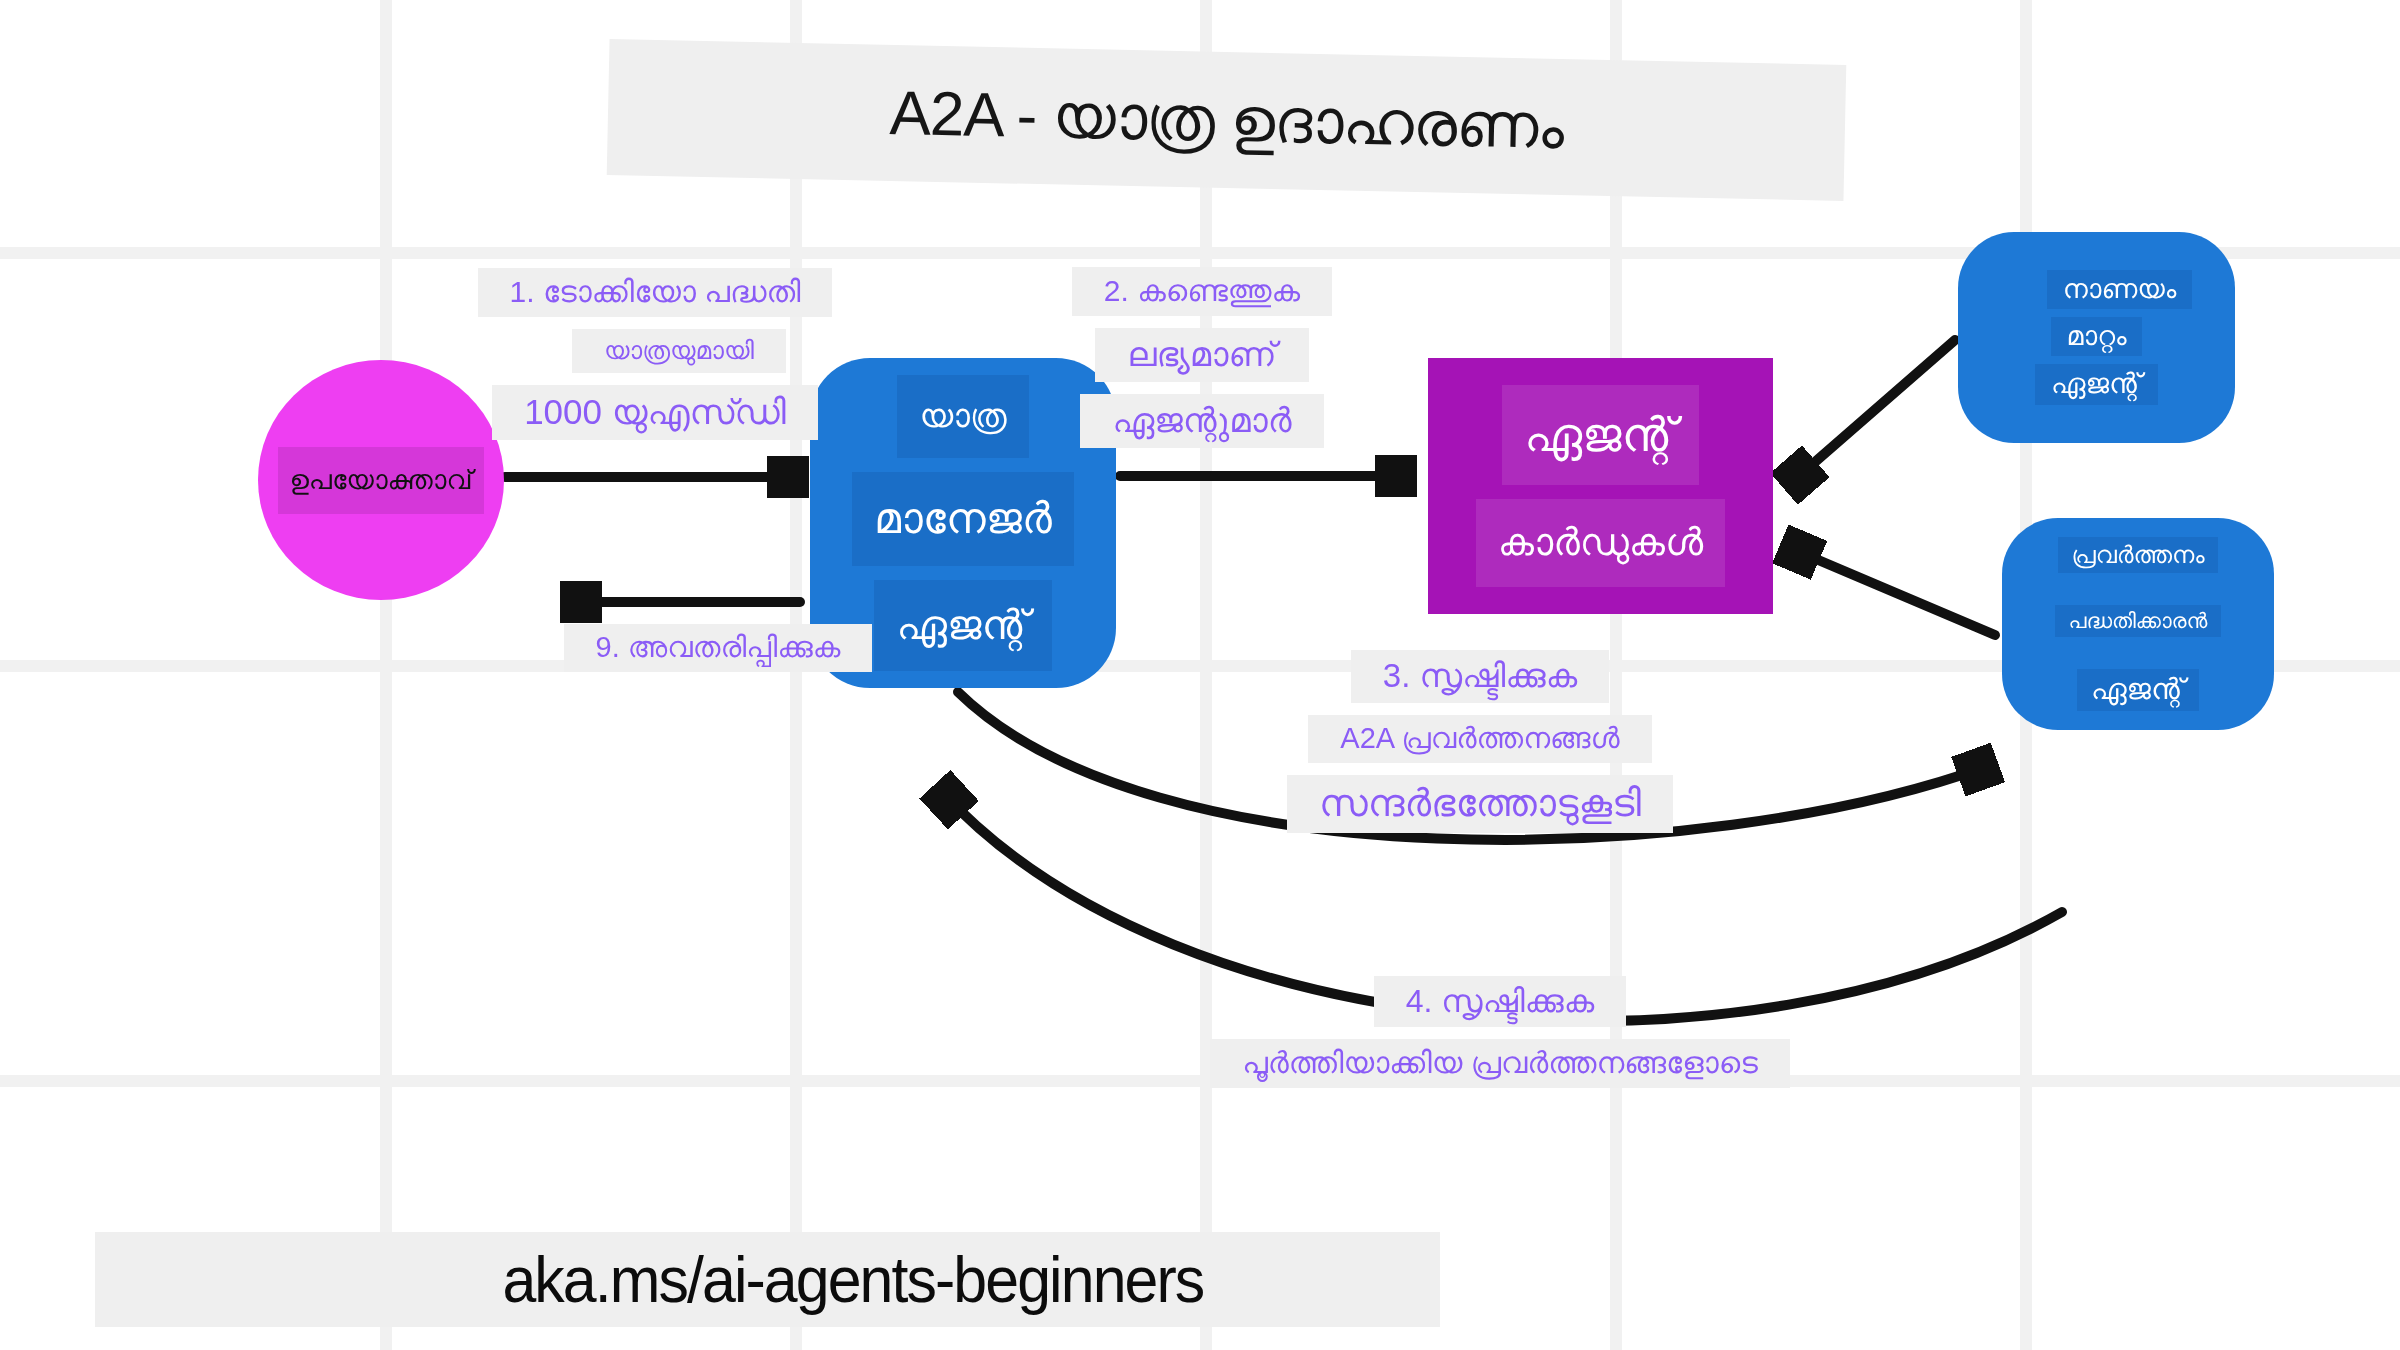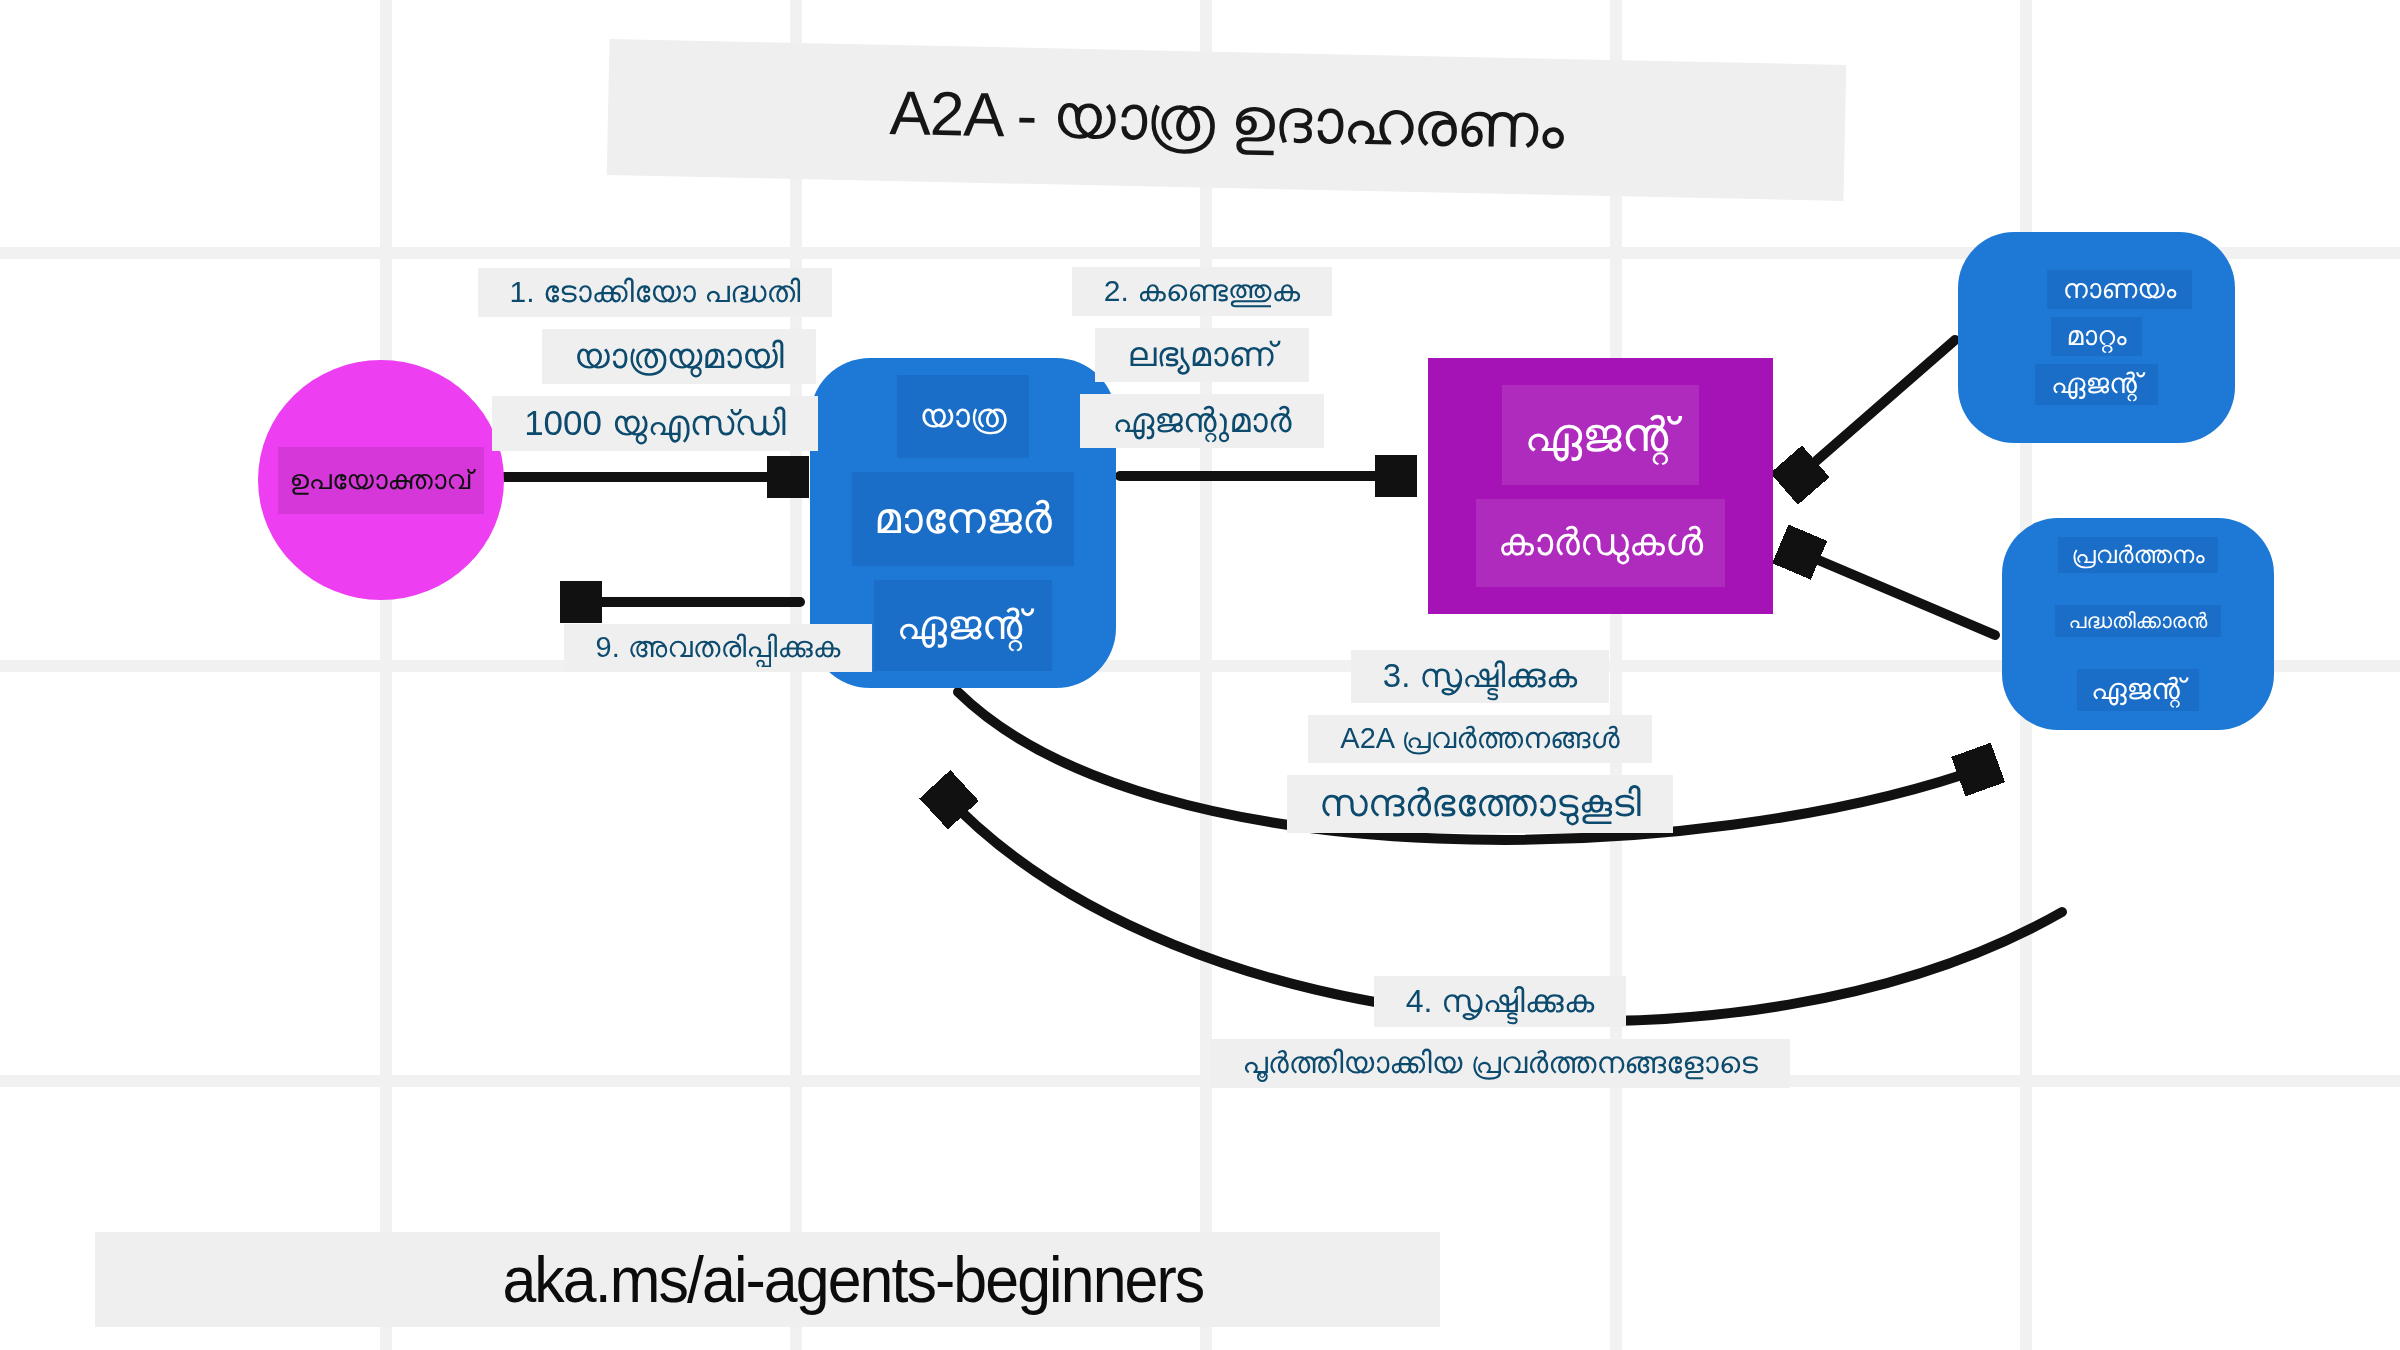--- a/index.html
+++ b/index.html
@@ -61,25 +61,25 @@
   #activity-agent{left:2002px;top:518px;width:272px;height:212px;border-radius:56px;}
   #activity-agent .chip{margin:16px 0;padding:4px 14px;}
   #activity-agent .l1{font-size:24px;}
   #activity-agent .l2{font-size:21px;}
   #activity-agent .l3{font-size:29px;}
 
   
   .step{
     position:absolute;display:flex;flex-direction:column;align-items:center;z-index:2;
   }
-  .step .lbl{background:#efefef;color:#0c4a6e;padding:7px 32px;margin:6px 0;white-space:nowrap;text-align:center;}
+  .step .lbl{background:#efefef;color:#8b5cf6;padding:7px 32px;margin:6px 0;white-space:nowrap;text-align:center;}
 
   #step1{left:480px;top:262px;width:350px;}
   #step1 .s1{font-size:30px;}
-  #step1 .s2{font-size:35px;margin-left:48px;}
+  #step1 .s2{font-size:25px;margin-left:48px;}
   #step1 .s3{font-size:35px;}
 
   #step2{left:1027px;top:261px;width:350px;}
   #step2 .s1{font-size:30px;}
   #step2 .s2{font-size:34px;}
   #step2 .s3{font-size:34px;}
 
   #step5{left:543px;top:618px;width:350px;}
   #step5 .s1{font-size:29px;}
   #step5 .s2{font-size:42px;}

